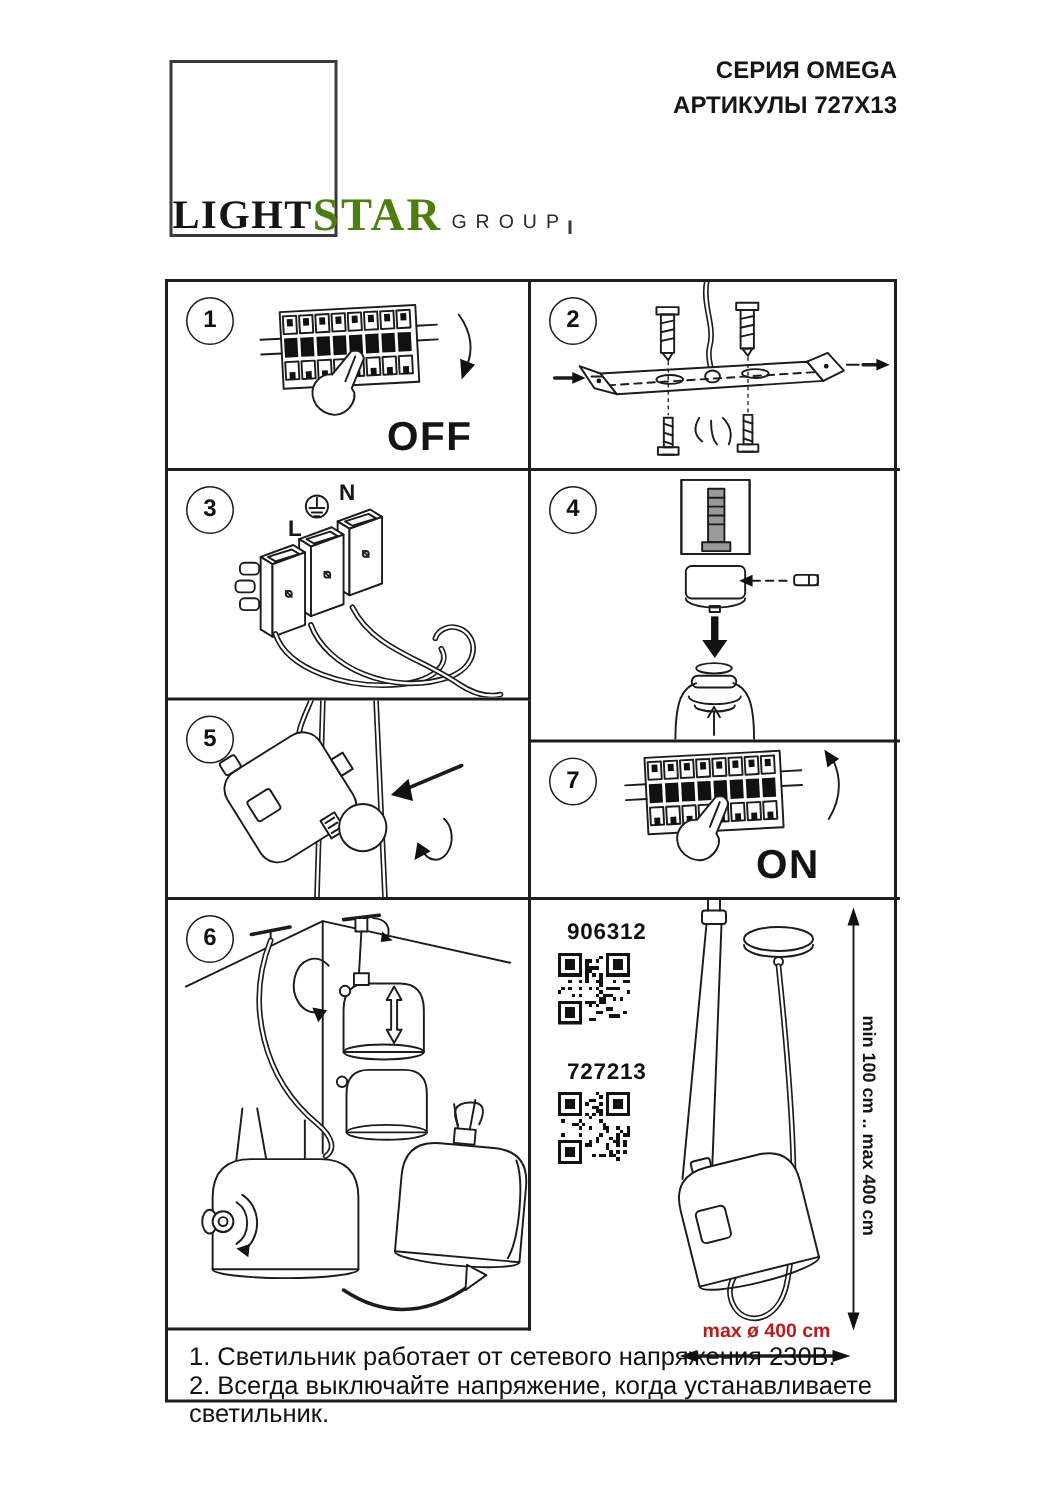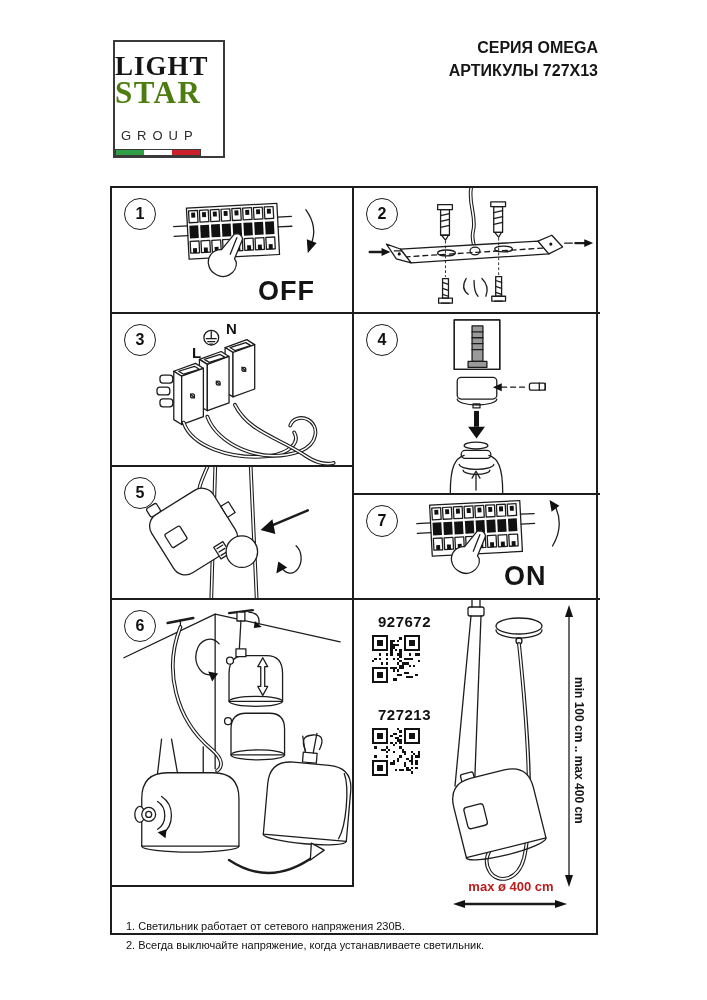--- a/index.html
+++ b/index.html
@@ -1,20 +1,20 @@
 <!DOCTYPE html>
 <html><head>
 <meta charset="utf-8">
 <style>
   html,body{margin:0;padding:0;background:#fff;}
   .sheet{position:relative;width:707px;height:1000px;background:#fff;overflow:hidden;
          font-family:"Liberation Sans",sans-serif;color:#111;}
   
   .logo{position:absolute;left:113px;top:40px;width:112px;height:118px;border:2px solid #3a3a3a;
-        display:flex;flex-direction:column;align-items:flex-start;justify-content:flex-start;padding-top:12px;box-sizing:border-box;}
+        display:flex;flex-direction:row;align-items:flex-end;justify-content:flex-start;padding-top:12px;box-sizing:border-box;}
   .logo-light{font-family:"Liberation Serif",serif;font-weight:700;font-size:27px;line-height:25px;letter-spacing:1px;color:#151515;}
   .logo-star{font-family:"Liberation Serif",serif;font-weight:700;font-size:31px;line-height:27px;letter-spacing:1.5px;color:#4d7c0f;}
   .logo-group{font-size:13px;line-height:17px;letter-spacing:6px;padding-left:6px;margin-top:21px;color:#2a2a2a;}
   .flag{margin-top:5px;width:84px;height:7px;display:flex;border:1px solid #3a3a3a;box-sizing:content-box;}
   .flag span{flex:1;}
   .hdr{position:absolute;top:36px;right:109px;text-align:right;color:#161616;}
   .hdr .ser{font-size:16px;line-height:23px;font-weight:700;}
   .hdr .ttl{margin-top:28px;font-size:17px;line-height:23px;font-weight:700;letter-spacing:.4px;}
   
   .grid{position:absolute;left:110px;top:186px;width:488px;height:749px;border:2px solid #1d1d1d;box-sizing:border-box;}
@@ -35,22 +35,22 @@
   .art .dashdot{stroke-dasharray:2 3;stroke-width:.9;}
   .art .thick{stroke-width:2.4;}
   .lbl{position:absolute;font-weight:600;color:#141414;}
   .sw{font-size:27px;letter-spacing:1px;}
   .term{font-size:15px;font-weight:700;}
   .code{position:absolute;font-size:15px;font-weight:700;letter-spacing:.5px;}
   .qr{position:absolute;width:48px;height:48px;shape-rendering:crispEdges;}
   .vdim{position:absolute;left:217px;top:55px;height:190px;width:16px;display:flex;align-items:center;justify-content:center;
         writing-mode:vertical-rl;font-size:12px;font-weight:600;white-space:nowrap;color:#141414;}
   .hdim{position:absolute;left:104px;top:279px;width:106px;text-align:center;font-size:13px;font-weight:700;color:#b91c1c;}
-  .notes{position:absolute;left:0;top:721px;width:488px;height:50px;padding:8px 0 0 14px;box-sizing:border-box;
-         font-size:11px;line-height:19px;color:#111;}
+  .notes{position:absolute;left:0;top:699px;width:488px;height:50px;padding:8px 0 0 14px;box-sizing:border-box;
+         font-size:17px;line-height:19px;color:#111;}
 </style>
 </head>
 <body>
 
 <div class="sheet">
 
   <svg class="art" width="0" height="0" style="position:absolute" aria-hidden="true">
     <defs>
       <pattern id="hatch" width="6" height="6" patternUnits="userSpaceOnUse" patternTransform="rotate(45)">
         <line x1="0" y1="0" x2="0" y2="6" stroke="#555" stroke-width="2.4"></line>
@@ -358,21 +358,21 @@
           <rect x="9" y="27" width="20" height="22" rx="3"></rect>
           <path d="M0,76 a41,7 0 0 0 82,0"></path>
         </g>
         <line x1="215" y1="15" x2="215" y2="277"></line>
         <polygon class="f" points="215,5 211,17 219,17"></polygon>
         <polygon class="f" points="215,287 211,275 219,275"></polygon>
         <line class="thick" x1="110" y1="304" x2="202" y2="304"></line>
         <polygon class="f" points="99,304 111,300 111,308"></polygon>
         <polygon class="f" points="213,304 201,300 201,308"></polygon>
       </svg>
-      <span class="code" style="left:24px;top:13px;">927672</span>
+      <span class="code" style="left:24px;top:13px;">906312</span>
       <svg class="qr" style="left:18px;top:35px;" viewBox="0 0 21 21">
           <rect x="0" y="0" width="1" height="1" fill="#111" stroke="none"></rect>
           <rect x="1" y="0" width="1" height="1" fill="#111" stroke="none"></rect>
           <rect x="2" y="0" width="1" height="1" fill="#111" stroke="none"></rect>
           <rect x="3" y="0" width="1" height="1" fill="#111" stroke="none"></rect>
           <rect x="4" y="0" width="1" height="1" fill="#111" stroke="none"></rect>
           <rect x="5" y="0" width="1" height="1" fill="#111" stroke="none"></rect>
           <rect x="6" y="0" width="1" height="1" fill="#111" stroke="none"></rect>
           <rect x="14" y="0" width="1" height="1" fill="#111" stroke="none"></rect>
           <rect x="15" y="0" width="1" height="1" fill="#111" stroke="none"></rect>

